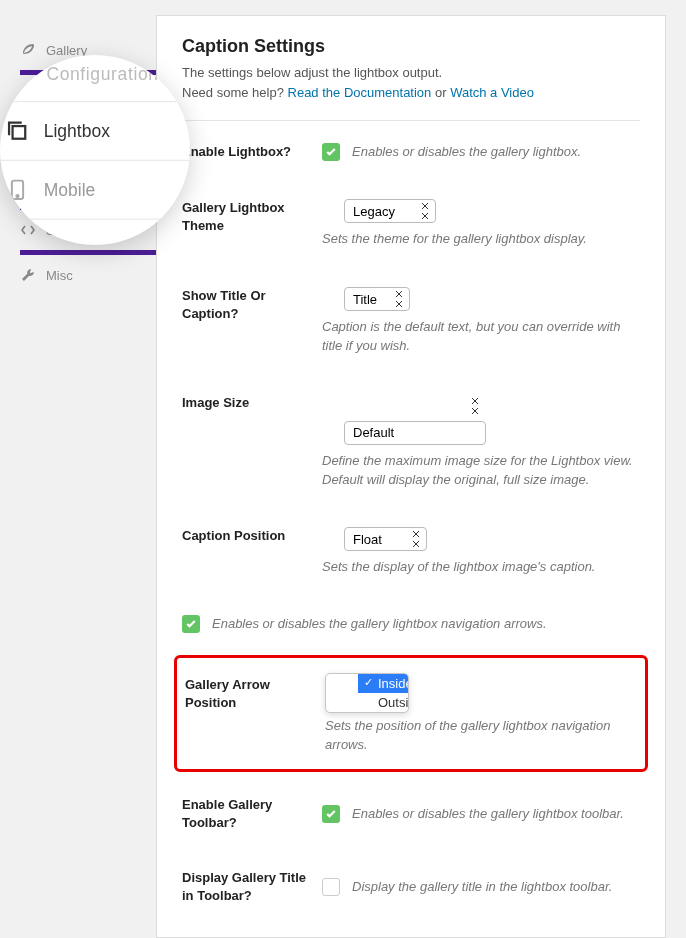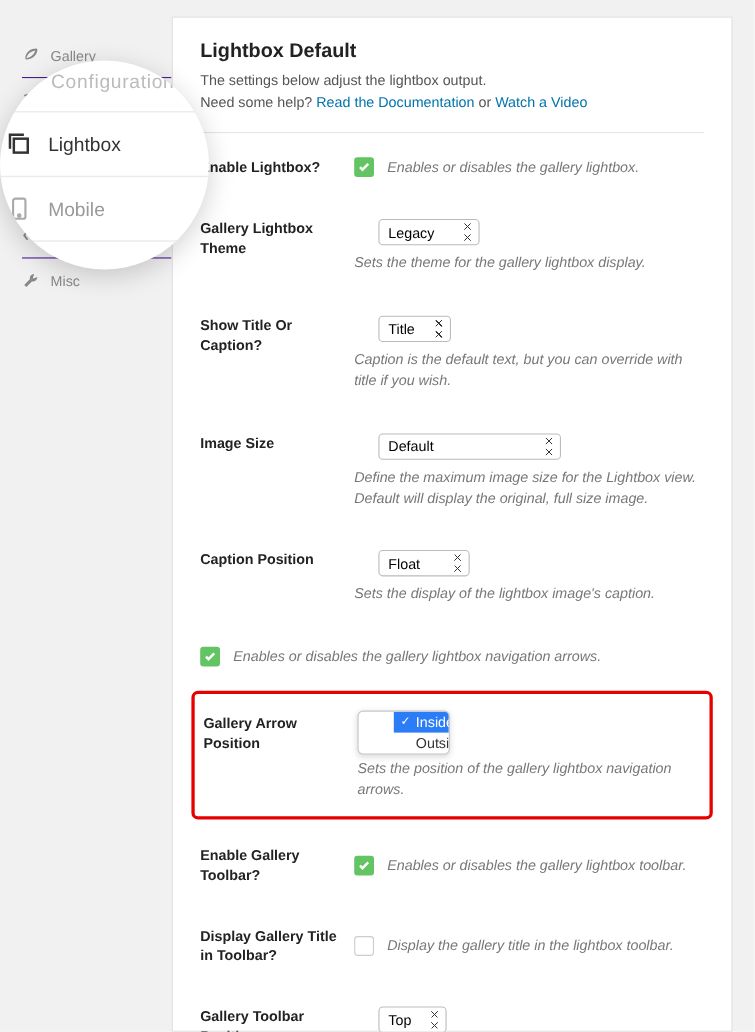--- a/index.html
+++ b/index.html
@@ -23,21 +23,21 @@
   flex-shrink: 0;
   padding-top: 15px;
 }
 .sidebar-list { list-style: none; }
 .sidebar-item {
   display: flex;
   align-items: center;
   padding: 12px 0;
   color: #888;
   font-size: 13px;
-  border-bottom: 1px solid #4c1d95;
+  border-bottom: 5px solid #4c1d95;
   cursor: pointer;
 }
 .sidebar-item:last-child { border-bottom: none; }
 .sidebar-item .icn { width: 16px; height: 16px; margin-right: 10px; display:flex; align-items:center; justify-content:center; color:#888; }
 .sidebar-item.active { color: #555; font-weight: 500; }
 .sidebar-item.active .icn { color: #555; }
 
 .content {
   flex: 1;
   background: #fff;
@@ -123,21 +123,21 @@
   top: 4px;
   width: 10px;
   height: 16px;
   background:
     linear-gradient(45deg, transparent 45%, #333 45%, #333 55%, transparent 55%) top / 6px 6px no-repeat,
     linear-gradient(-45deg, transparent 45%, #333 45%, #333 55%, transparent 55%) top / 6px 6px no-repeat,
     linear-gradient(135deg, transparent 45%, #333 45%, #333 55%, transparent 55%) bottom / 6px 6px no-repeat,
     linear-gradient(-135deg, transparent 45%, #333 45%, #333 55%, transparent 55%) bottom / 6px 6px no-repeat;
   pointer-events: none;
 }
-.wide { width: 166px; }
+.wide { width: 142px; margin-top: 27px; }
 
 
 .open-list {
   position: absolute;
   border: 1px solid #c6c6c6;
   background: #fff;
   border-radius: 5px;
   font-size: 13px;
   box-shadow: 0 2px 6px rgba(0,0,0,.15);
   width: 84px;
@@ -246,21 +246,21 @@
           <svg viewBox="0 0 16 16" fill="none" stroke="currentColor" stroke-width="1.4">
               <path d="M13 6a3 3 0 01-4 2L4 13l-1-1 5-5a3 3 0 012-4l-1 3 1 1 3-1z"></path>
             </svg>
         </span>
         <span>Misc</span>
       </li>
     </ul>
   </div>
 
   <div class="content">
-    <h2 class="page-title">Lightbox Default</h2>
+    <h2 class="page-title">Caption Settings</h2>
     <p class="page-desc">
       <span>The settings below adjust the lightbox output.</span><br>
       <span>Need some help? </span><a href="#">Read the Documentation</a><span> or </span><a href="#">Watch a Video</a>
     </p>
     <hr class="divider">
 
     <div class="row">
       <div class="row-label">Enable Lightbox?</div>
       <div class="row-body check-row">
         <span class="chk on">

